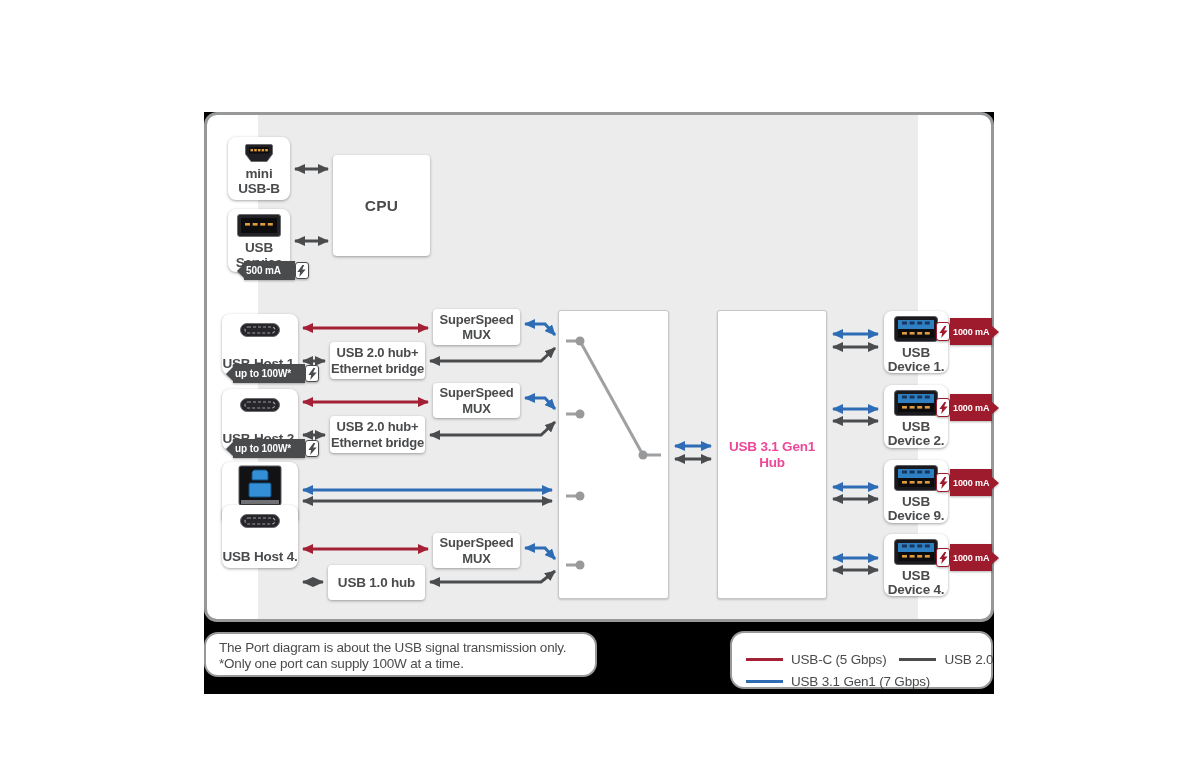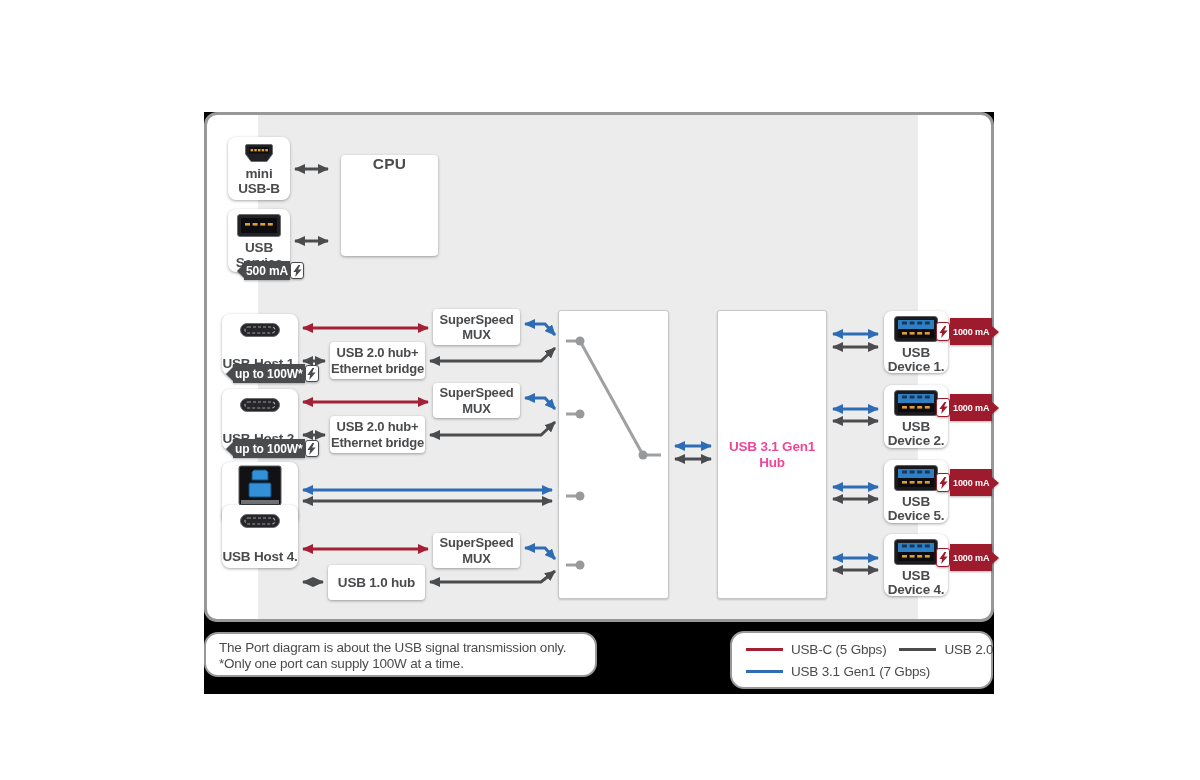--- a/index.html
+++ b/index.html
@@ -15,22 +15,22 @@
   
   .node{position:absolute;background:#fff;box-sizing:border-box;text-align:center;
         box-shadow:0 1px 3px rgba(0,0,0,.35);letter-spacing:-0.2px;font-weight:bold;}
   .r8{border-radius:8px;}
   .r4{border-radius:4px;}
   .lbl{font-size:13.5px;line-height:14.5px;}
 
   
   #n-mini{left:228px;top:137px;width:62px;height:63px;padding-top:6px;}
   #n-service{left:228px;top:209px;width:62px;height:63px;padding-top:5px;}
-  #n-cpu{left:333px;top:155px;width:97px;height:101px;display:flex;align-items:flex-start;justify-content:center;
-         font-size:15.5px;font-weight:bold;letter-spacing:.3px;margin-left:8px;}
+  #n-cpu{left:333px;top:155px;width:97px;height:101px;display:flex;align-items:center;justify-content:center;
+         font-size:15.5px;font-weight:bold;letter-spacing:.3px;}
   .host{left:222px;width:76px;}
   #n-host1{top:314px;height:61px;}
   #n-host2{top:389px;height:61px;}
   #n-host3{top:462px;height:63px;}
   #n-host4{top:505px;height:63px;}
   .host .hlbl{position:absolute;bottom:4px;left:0;width:100%;font-size:13.5px;}
   .host .cicon{margin-top:9px;}
   #n-host3 .bicon{margin-top:3px;}
 
   .twoline{display:flex;flex-direction:column;align-items:center;justify-content:center;
@@ -51,22 +51,22 @@
   .dev{left:884px;width:64px;padding-top:5px;}
   #n-dev1{top:311px;height:62px;}
   #n-dev2{top:385px;height:63px;}
   #n-dev3{top:460px;height:63px;}
   #n-dev4{top:534px;height:62px;}
   .dev .lbl{font-size:13.5px;line-height:13.5px;}
 
   
   .gbadge{position:absolute;display:flex;align-items:center;height:19px;z-index:6;filter:drop-shadow(0 1px 1px rgba(0,0,0,.3));}
   .gtail{width:0;height:0;border-top:7px solid transparent;border-bottom:7px solid transparent;border-right:7px solid #4a4b4d;}
-  .gbody{background:#4a4b4d;color:#fff;font-size:12px;font-weight:bold;height:19px;display:flex;align-items:center;
-         padding:0 2px 0 2px;white-space:nowrap;letter-spacing:-0.1px;}
+  .gbody{background:#4a4b4d;color:#fff;font-size:10px;font-weight:bold;height:19px;display:flex;align-items:center;
+         padding:0 14px 0 2px;white-space:nowrap;letter-spacing:-0.1px;}
   .boltbox{width:14px;height:17px;background:#fff;border:1.5px solid #4a4b4d;border-radius:3px;box-sizing:border-box;
            display:flex;align-items:center;justify-content:center;}
   .rbadge{position:absolute;display:flex;align-items:center;height:19px;z-index:6;filter:drop-shadow(0 1px 1px rgba(0,0,0,.3));}
   .rboltbox{width:14px;height:19px;background:#fff;border:1.5px solid #9e1b2d;border-radius:3px;box-sizing:border-box;
             display:flex;align-items:center;justify-content:center;}
   .rbody{background:#9e1b2d;color:#fff;font-size:9px;font-weight:bold;height:19px;display:flex;align-items:center;
          padding:4px 3px;white-space:nowrap;letter-spacing:-0.1px;}
   .rtail{width:0;height:0;border-top:6px solid transparent;border-bottom:6px solid transparent;border-left:7px solid #9e1b2d;margin-top:0px;}
   #badge-500{left:237px;top:261px;}
   #badge-h1{left:226px;top:364px;}
@@ -74,21 +74,21 @@
   #badge-d1{left:936px;top:322px;}
   #badge-d2{left:936px;top:398px;}
   #badge-d3{left:936px;top:473px;}
   #badge-d4{left:936px;top:548px;}
 
   
   #note{position:absolute;left:204px;top:632px;width:393px;height:45px;box-sizing:border-box;background:#fff;
         border:2.5px solid #97989a;border-radius:14px;padding:6px 0 0 13px;font-size:13.5px;line-height:15.5px;
         letter-spacing:-0.2px;white-space:nowrap;}
   #legend{position:absolute;left:730px;top:631px;width:263px;height:58px;box-sizing:border-box;background:#fff;
-          border:2.5px solid #97989a;border-radius:14px;padding:9px 0 0 14px;font-size:13.5px;letter-spacing:-0.2px;}
+          border:2.5px solid #97989a;border-radius:14px;padding:19px 0 0 14px;font-size:13.5px;letter-spacing:-0.2px;}
   .lrow{display:flex;align-items:center;margin-bottom:7px;white-space:nowrap;}
   .sw{width:37px;height:3px;margin-right:8px;flex:0 0 auto;}
   .sw-red{background:#a32035;}
   .sw-gray{background:#4b4c4e;}
   .sw-blue{background:#2e6db6;}
   .lgap{margin-left:13px;}
 
   
   #arrows{position:absolute;left:0;top:0;width:1200px;height:780px;z-index:5;pointer-events:none;}
   #arrows .g{stroke:#4b4c4e;stroke-width:3;fill:none;marker-start:url(#ah-g);marker-end:url(#ah-g);}
@@ -310,21 +310,21 @@
           <rect x="30.8" y="5.5" width="5" height="3"></rect>
         </g>
       <g fill="#dd9b3c">
           <rect x="8" y="16" width="5" height="2.6"></rect>
           <rect x="15.6" y="16" width="5" height="2.6"></rect>
           <rect x="23.2" y="16" width="5" height="2.6"></rect>
           <rect x="30.8" y="16" width="5" height="2.6"></rect>
         </g>
     </svg>
     <div class="lbl">USB</div>
-    <div class="lbl">Device 5.</div>
+    <div class="lbl">Device 9.</div>
   </div>
   <div class="rbadge" id="badge-d3">
     <span class="rboltbox">
       <svg width="9" height="12" viewBox="0 0 9 13">
           <path d="M5.5,0 L0,7.5 H3 L2,13 L9,5 H5.2 L7.5,0 Z" fill="#9e1b2d"></path>
         </svg>
     </span>
     <span class="rbody">1000 mA</span>
     <span class="rtail"></span>
   </div>

